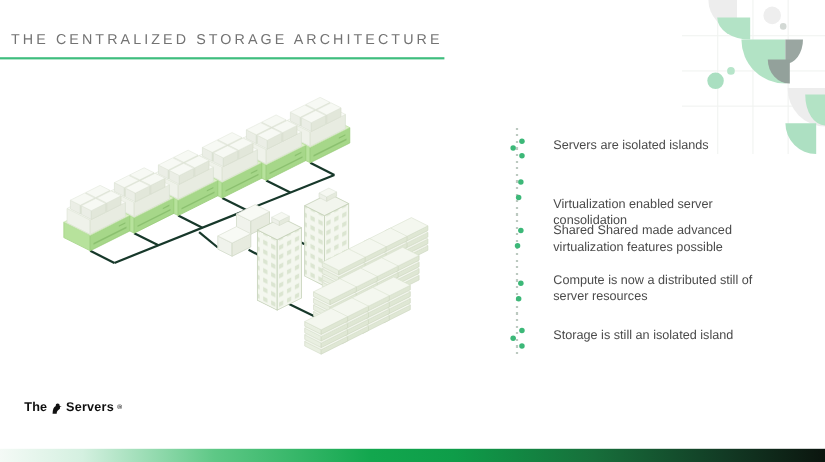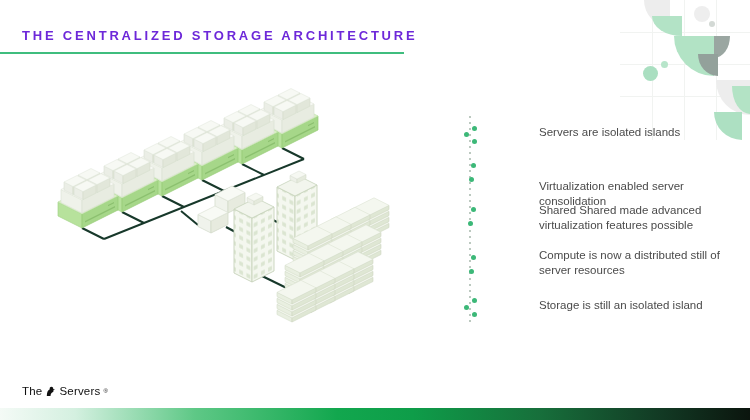--- a/index.html
+++ b/index.html
@@ -1,36 +1,36 @@
 <!DOCTYPE html>
 <html><head>
 <meta charset="utf-8">
 <style>
   html,body{margin:0;padding:0;background:#ffffff;}
   .slide{position:relative;width:750px;height:420px;background:#ffffff;overflow:hidden;
          font-family:"Liberation Sans","DejaVu Sans",sans-serif;}
 
   
-  .title{position:absolute;left:22px;top:28px;font-size:13px;font-weight:700;
-         letter-spacing:2.8px;color:#6d28d9;white-space:nowrap;}
+  .title{position:absolute;left:10px;top:28px;font-size:13px;font-weight:400;
+         letter-spacing:2.8px;color:#737373;white-space:nowrap;}
   .title-underline{position:absolute;left:0;top:52px;width:404px;height:2px;background:#3fbd7e;}
 
   
   .dotline{position:absolute;left:469px;top:116px;width:2px;height:206px;
            background:repeating-linear-gradient(to bottom,#bcc9c0 0 2px,transparent 2px 6px);}
   .dot{position:absolute;width:5px;height:5px;border-radius:50%;background:#3cb878;}
-  .bullet{position:absolute;left:503px;width:195px;font-size:11.5px;line-height:14.5px;color:#4a4a4a;margin-left:36px;}
+  .bullet{position:absolute;left:503px;width:195px;font-size:11.5px;line-height:14.5px;color:#4a4a4a;}
 
   
   .q{position:absolute;}
   .gridline{position:absolute;background:#f1f3f1;}
 
   
-  .register{position:absolute;left:22px;top:384px;display:flex;align-items:center;gap:2px;
-            font-size:11.5px;font-weight:400;color:#0f0f0f;letter-spacing:0.2px;justify-content:space-between;}
+  .register{position:absolute;left:22px;top:364px;display:flex;align-items:center;gap:2px;
+            font-size:11.5px;font-weight:700;color:#0f0f0f;letter-spacing:0.2px;justify-content:space-between;}
   .register .reg{font-size:6px;vertical-align:super;margin-left:1px;}
   .featuring{position:absolute;right:13px;top:388px;display:flex;align-items:baseline;gap:9px;}
   .featuring .label{font-size:6.5px;letter-spacing:2px;color:#9aa39e;font-weight:400;}
   .featuring .partner{font-size:13px;font-weight:800;letter-spacing:1.8px;color:#2d3436;}
   .bottombar{position:absolute;left:0;bottom:0;width:750px;height:12px;
     background:linear-gradient(90deg,#f4faf6 0%,#d4f0e0 10%,#5ec886 26%,#12a74e 45%,#0e9d49 55%,#176f3b 72%,#123a24 88%,#0b150e 100%);}
 
   .diagram{position:absolute;left:15px;top:78px;width:430px;height:272px;}
 </style>
 </head>

